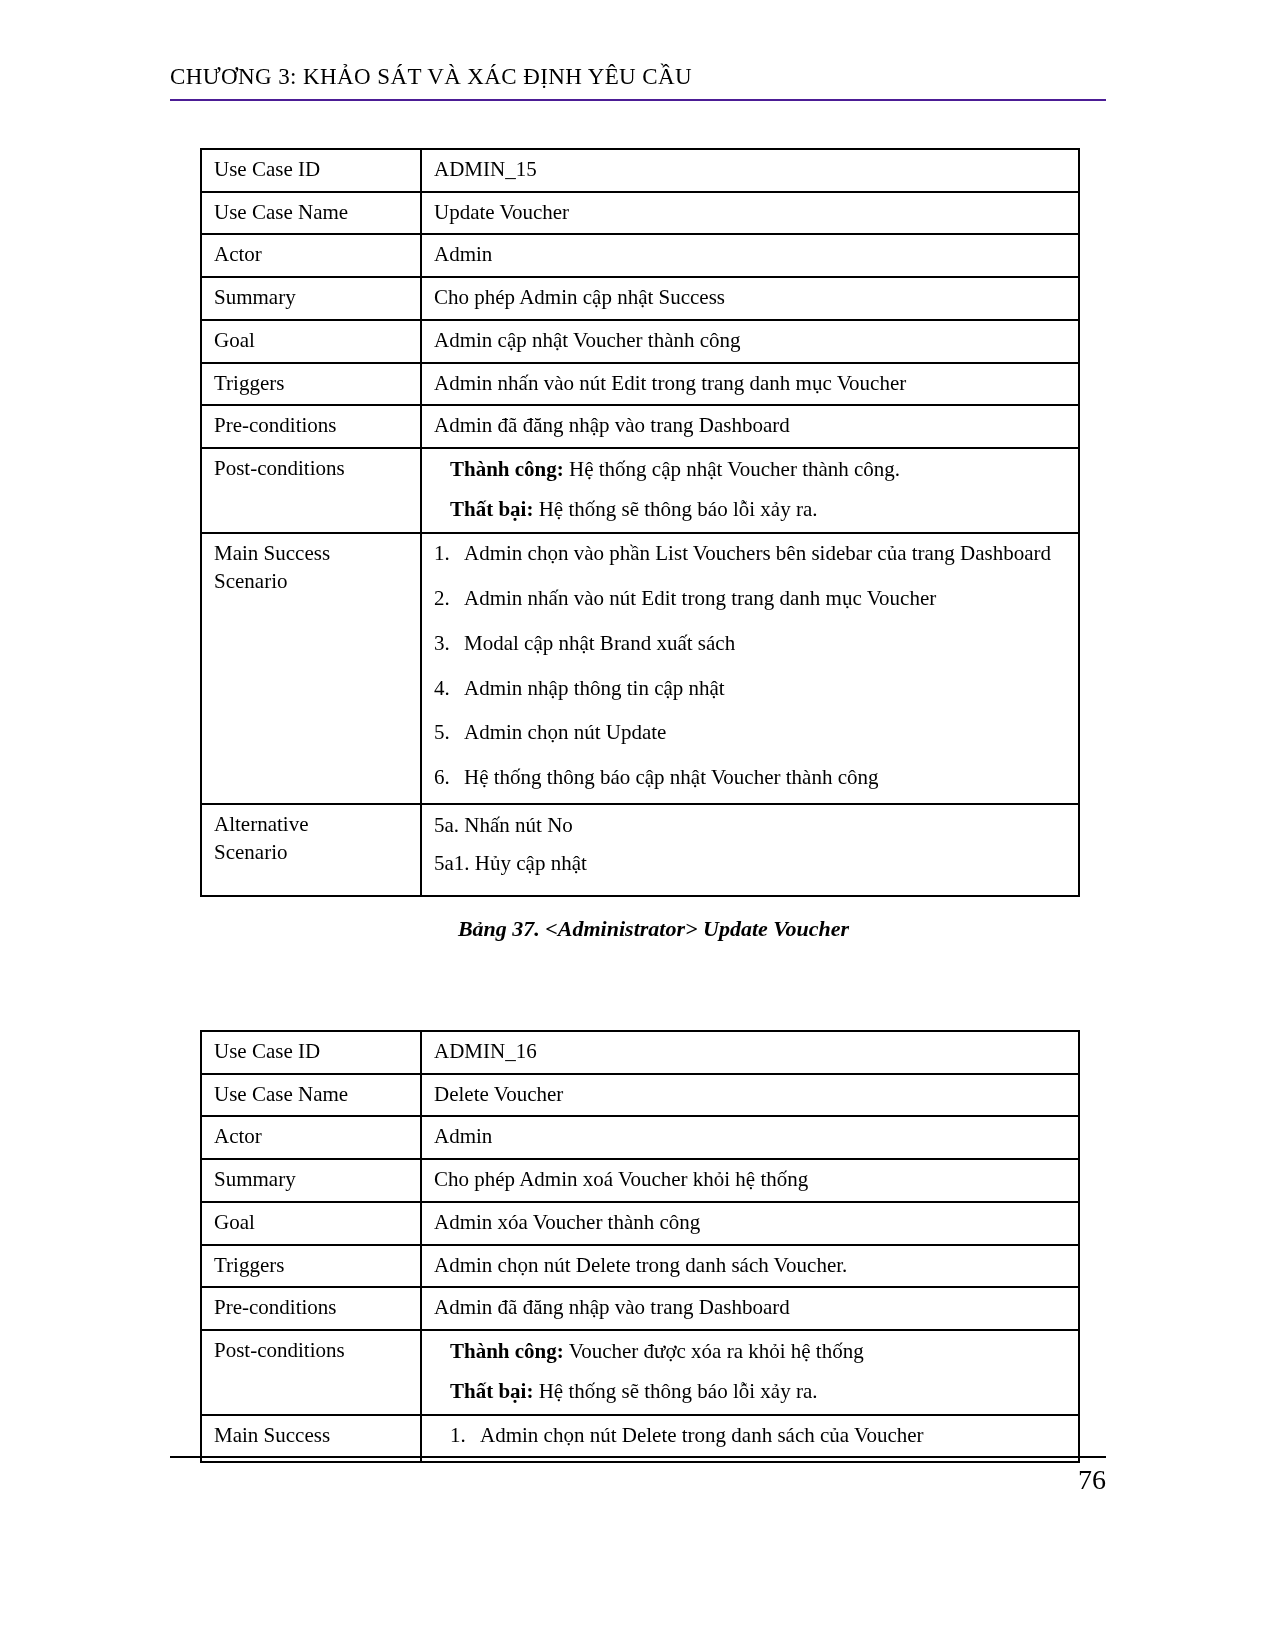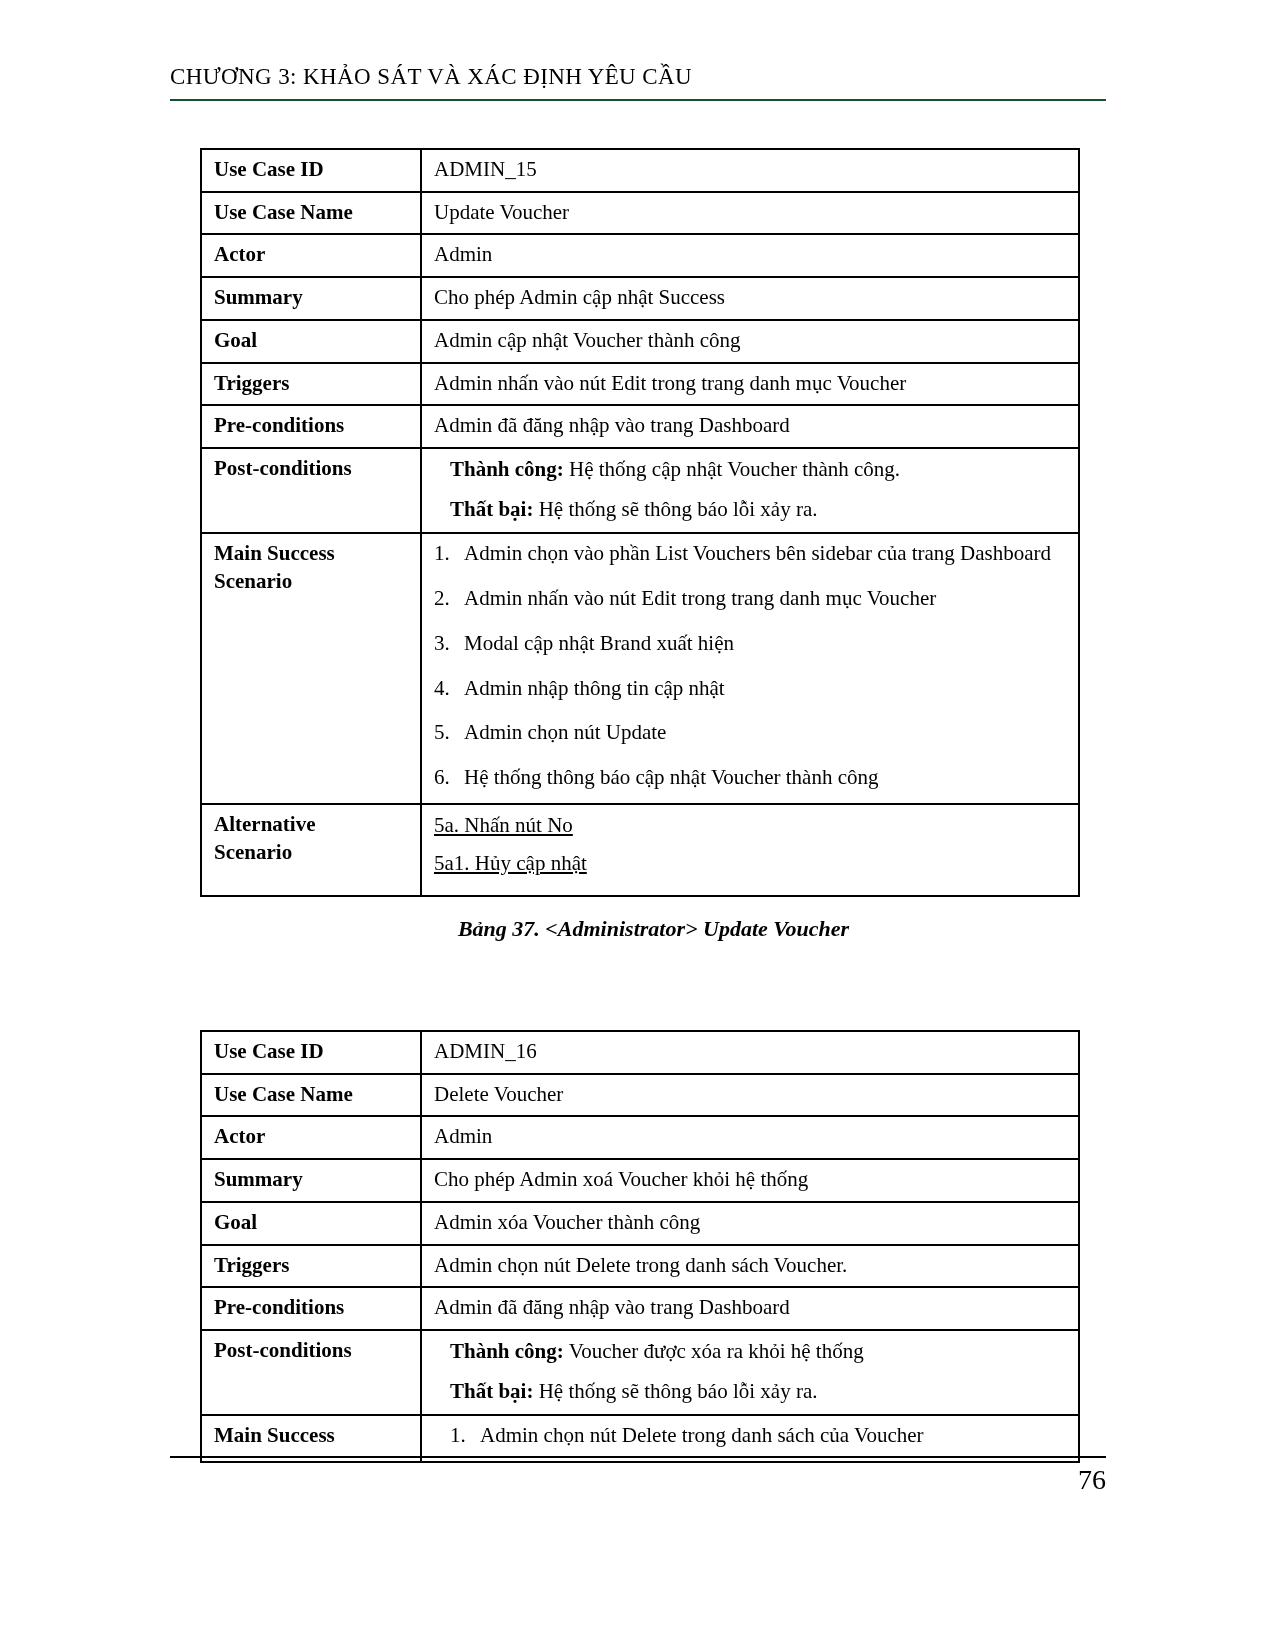--- a/index.html
+++ b/index.html
@@ -13,21 +13,21 @@
     font-family: "Liberation Serif", "DejaVu Serif", serif;
     overflow: hidden;
   }
 
   
   .chapter-header {
     position: absolute;
     top: 64px;
     left: 170px;
     width: 936px;
-    border-bottom: 2px solid #14532d;
+    border-bottom: 2px solid #4c1d95;
     padding-bottom: 9px;
   }
   .chapter-title {
     font-size: 23px;
     letter-spacing: 0.4px;
   }
 
   
   .uc-table {
     position: absolute;
@@ -38,32 +38,32 @@
     table-layout: fixed;
   }
   #t1 { top: 148px; }
   #t2 { top: 1030px; }
   .uc-table td {
     border: 2px solid #000;
     vertical-align: top;
     padding: 6px 12px 7px 12px;
     line-height: 1.32;
   }
-  td.lbl { width: 220px; font-weight: bold; margin-top: 40px; }
+  td.lbl { width: 220px; font-weight: normal; margin-top: 40px; }
   td.val { }
   .pline { margin: 1px 0 12px 0; }
   .pline:last-child { margin-bottom: 2px; }
   .pline strong { font-weight: bold; margin-left: 16px; }
 
   .scenario { padding-top: 10px; }
   .num-item { display: flex; margin: 0 0 17px 0; }
   .num-item:last-child { margin-bottom: 4px; }
   .num-item .num { flex: 0 0 30px; }
   .num-item.indented { padding-left: 16px; }
-  .alt-line { margin: 1px 0 10px 0; text-decoration: underline; }
+  .alt-line { margin: 1px 0 10px 0; }
   .alt-line:last-child { margin-bottom: 11px; }
 
   
   .caption {
     position: absolute;
     top: 916px;
     left: 16px;
     width: 1275px;
     margin: 0;
     text-align: center;
@@ -148,21 +148,21 @@
           <div class="num-item">
               <span class="num">1.</span>
               <span class="txt">Admin chọn vào phần List Vouchers bên sidebar của trang Dashboard</span>
             </div>
           <div class="num-item">
               <span class="num">2.</span>
               <span class="txt">Admin nhấn vào nút Edit trong trang danh mục Voucher</span>
             </div>
           <div class="num-item">
               <span class="num">3.</span>
-              <span class="txt">Modal cập nhật Brand xuất hiện</span>
+              <span class="txt">Modal cập nhật Brand xuất sách</span>
             </div>
           <div class="num-item">
               <span class="num">4.</span>
               <span class="txt">Admin nhập thông tin cập nhật</span>
             </div>
           <div class="num-item">
               <span class="num">5.</span>
               <span class="txt">Admin chọn nút Update</span>
             </div>
           <div class="num-item">

